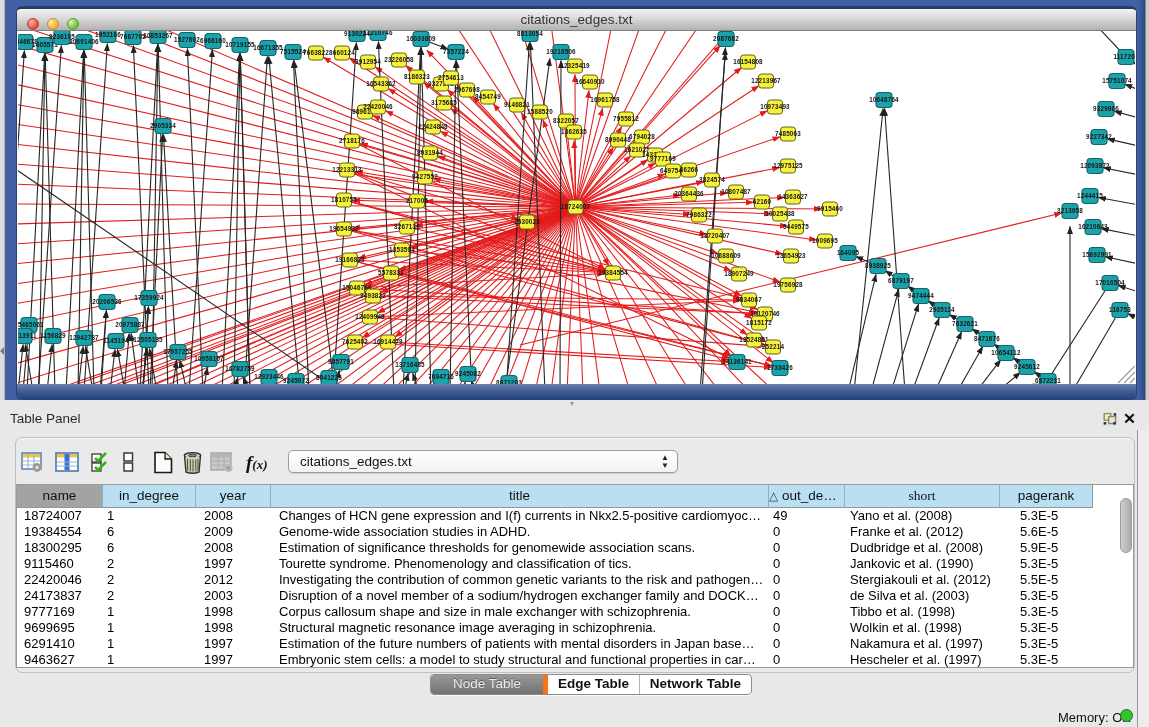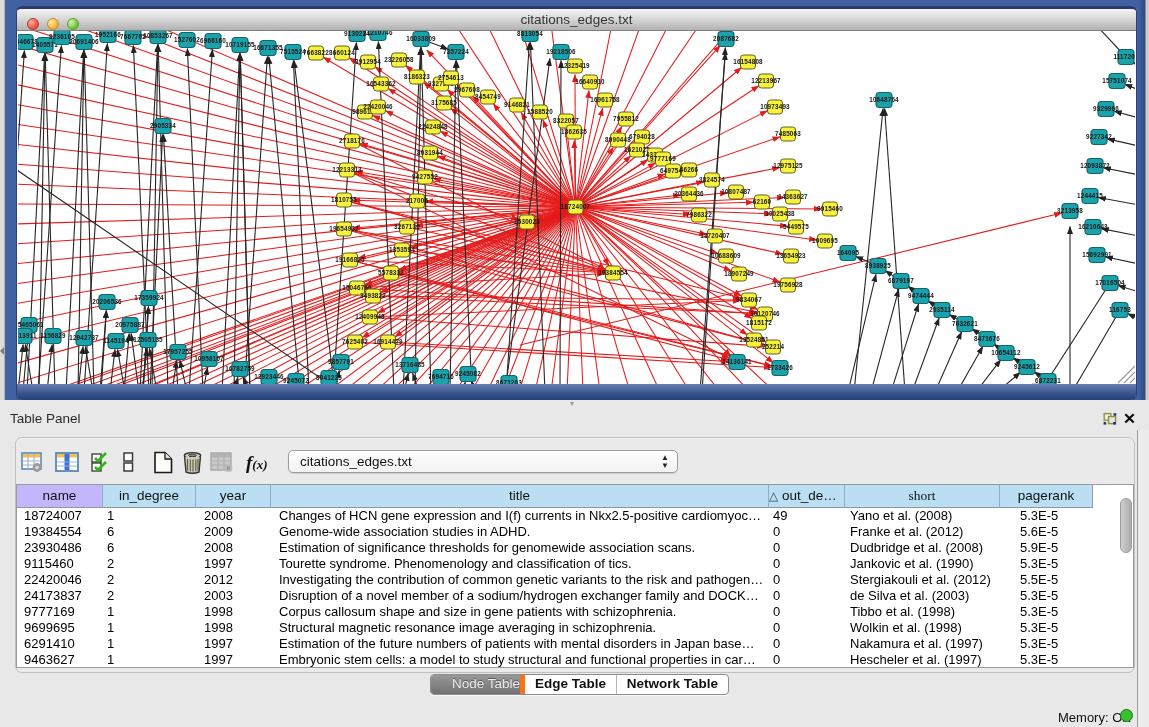--- a/index.html
+++ b/index.html
@@ -41,21 +41,21 @@
 #twhite{position:absolute;left:16px;top:484px;width:1118px;height:184px;background:#fff;border:1px solid #9a9a9a;box-sizing:border-box;}
 .hc{position:absolute;top:485px;height:23px;background:#badff2;border-right:1px solid #8fafc2;border-bottom:1px solid #8a9aa4;box-sizing:border-box;
  font-size:13.5px;color:#111;text-align:center;line-height:21px;}
 .trow{position:absolute;left:0;top:0;height:16px;font-size:13px;color:#000;}
 .trow span{position:absolute;white-space:nowrap;top:0;}
 #thumb{position:absolute;left:1120px;top:498px;width:12px;height:55px;border-radius:6px;
  background:linear-gradient(90deg,#cfcfcf,#ababab);border:1px solid #9a9a9a;box-sizing:border-box;}
 #tabs{position:absolute;left:430px;top:674px;height:19px;display:flex;border:1px solid #8d8d8d;border-radius:4px;
  overflow:hidden;background:#fff;box-shadow:0 1px 0 rgba(255,255,255,.7);}
 .tab{font-size:13.5px;font-weight:bold;color:#111;text-align:center;line-height:18px;}
-#tab1{width:89px;background:linear-gradient(#999,#717171);color:#ececec;text-shadow:0 -1px 0 #5a5a5a;font-weight:normal;text-align:right;}
+#tab1{width:112px;background:linear-gradient(#999,#717171);color:#ececec;text-shadow:0 -1px 0 #5a5a5a;font-weight:normal;}
 #tab2{width:91px;border-left:5px solid #f97316;}
 #tab3{width:111px;border-left:1px solid #b5b5b5;}
 #mem{position:absolute;left:1058px;top:710px;font-size:13px;color:#111;}
 #memdot{position:absolute;left:1120px;top:709px;width:13px;height:13px;border-radius:50%;
  background:#35c42f;border:1.3px solid #1d6e1d;box-sizing:border-box;}
 #split{position:absolute;left:570px;top:399px;font-size:8px;color:#9a9a9a;}
 </style></head>
 <body>
 <div id="desk"></div>
 <div style="position:absolute;left:1138px;top:0;width:7px;height:400px;background:linear-gradient(90deg,#4161a2,#2c4a87);"></div>
@@ -699,21 +699,21 @@
       <path d="M16.8 15.3 l3.4 3.4 M20.2 15.3 l-3.4 3.4" stroke="#999" stroke-width="1.3"></path>
 </svg>
 <div class="fx">f<span>(x)</span></div>
 
   <div id="combo">
       <span class="ct">citations_edges.txt</span>
       <span class="arrs">▲<br>▼</span>
     </div>
 </div>
 <div id="twhite"></div>
-<div class="hc" style="left:17px;width:86px;background:#c4b5fd;border-left:none;">name</div>
+<div class="hc" style="left:17px;width:86px;background:#a3a3a3;border-left:none;">name</div>
 <div class="hc" style="left:103px;width:93px;">in_degree</div>
 <div class="hc" style="left:196px;width:75px;">year</div>
 <div class="hc" style="left:271px;width:498px;">title</div>
 <div class="hc" style="left:769px;width:76px;text-align:left;"><span style="font-size:12px;color:#23505a;">△</span> out_de…</div>
 <div class="hc" style="left:845px;width:155px;font-family:Liberation Serif, serif;">short</div>
 <div class="hc" style="left:1000px;width:93px;border-right:1px solid #9a9a9a;">pagerank</div>
 <div class="trow" style="top:508px">
 <span style="left:24px">18724007</span>
     <span style="left:107px">1</span>
 <span style="left:204px">2008</span>
@@ -725,21 +725,21 @@
 <div class="trow" style="top:524px">
 <span style="left:24px">19384554</span>
     <span style="left:107px">6</span>
 <span style="left:204px">2009</span>
     <span style="left:279px">Genome-wide association studies in ADHD.</span>
 <span style="left:773px">0</span>
     <span style="left:850px">Franke et al. (2012)</span>
 <span style="left:1020px">5.6E-5</span>
   </div>
 <div class="trow" style="top:540px">
-<span style="left:24px">23930486</span>
+<span style="left:24px">18300295</span>
     <span style="left:107px">6</span>
 <span style="left:204px">2008</span>
     <span style="left:279px">Estimation of significance thresholds for genomewide association scans.</span>
 <span style="left:773px">0</span>
     <span style="left:850px">Dudbridge et al. (2008)</span>
 <span style="left:1020px">5.9E-5</span>
   </div>
 <div class="trow" style="top:556px">
 <span style="left:24px">9115460</span>
     <span style="left:107px">2</span>
@@ -764,21 +764,21 @@
 <span style="left:204px">2003</span>
     <span style="left:279px">Disruption of a novel member of a sodium/hydrogen exchanger family and DOCK…</span>
 <span style="left:773px">0</span>
     <span style="left:850px">de Silva et al. (2003)</span>
 <span style="left:1020px">5.3E-5</span>
   </div>
 <div class="trow" style="top:604px">
 <span style="left:24px">9777169</span>
     <span style="left:107px">1</span>
 <span style="left:204px">1998</span>
-    <span style="left:279px">Corpus callosum shape and size in gene patients with schizophrenia.</span>
+    <span style="left:279px">Corpus callosum shape and size in male exchanger with schizophrenia.</span>
 <span style="left:773px">0</span>
     <span style="left:850px">Tibbo et al. (1998)</span>
 <span style="left:1020px">5.3E-5</span>
   </div>
 <div class="trow" style="top:620px">
 <span style="left:24px">9699695</span>
     <span style="left:107px">1</span>
 <span style="left:204px">1998</span>
     <span style="left:279px">Structural magnetic resonance image averaging in schizophrenia.</span>
 <span style="left:773px">0</span>

